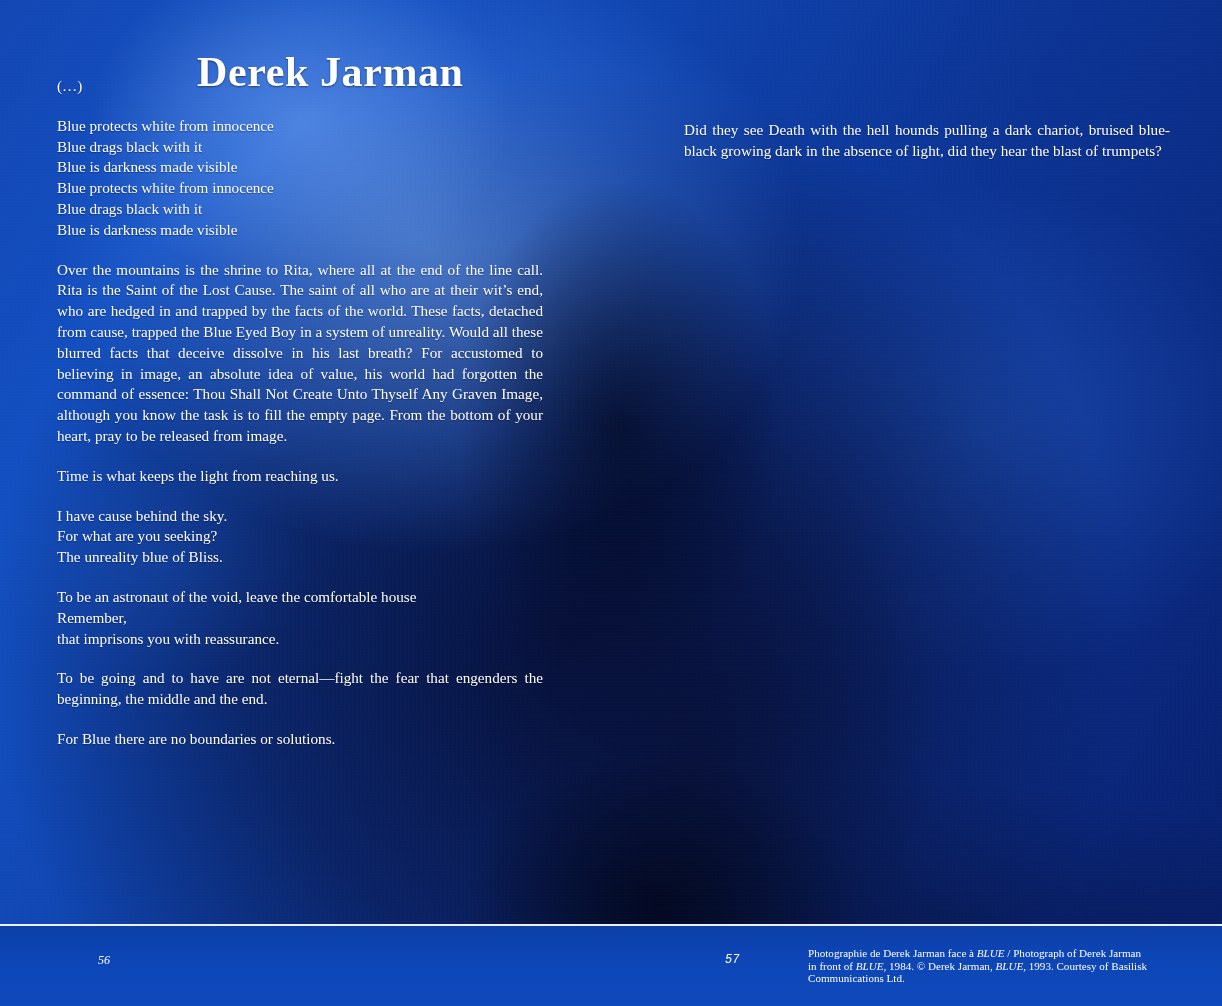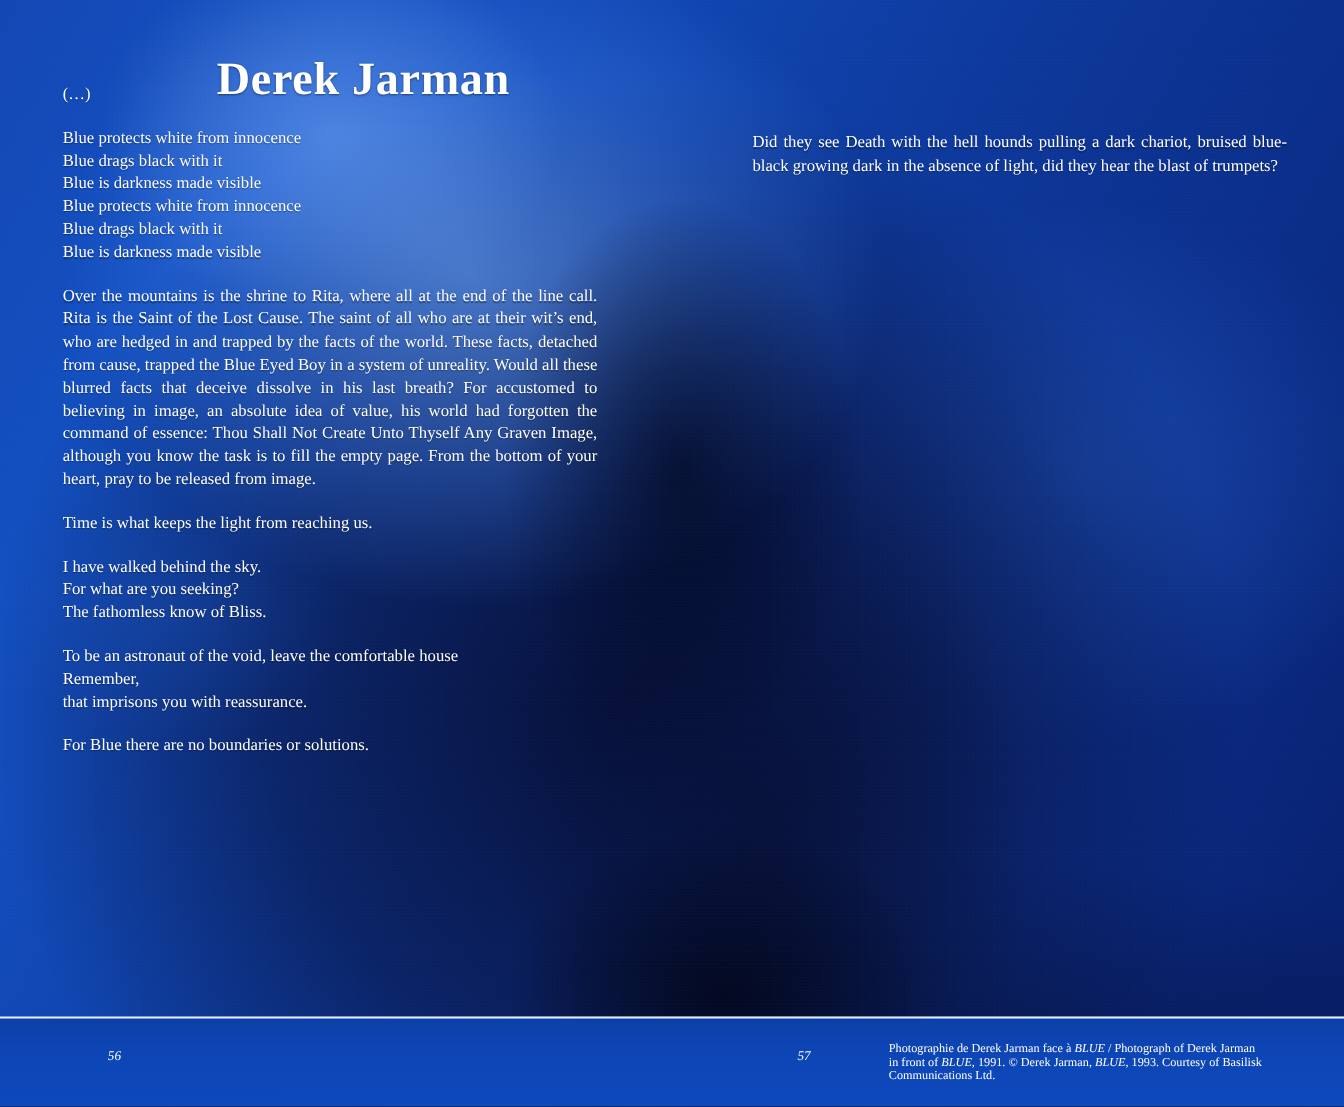--- a/index.html
+++ b/index.html
@@ -85,21 +85,21 @@
     background: linear-gradient(180deg, #0c3fa8 0%, #0d45b4 35%, #0e49bd 100%);
     border-top: 2px solid rgba(255,255,255,.92);
   }
   #footer .folio {
     position: absolute;
     font-style: italic;
     font-size: 12px;
     top: 27px;
   }
   #folio-left  { left: 98px; }
-  #folio-right { left: 725px; }
+  #folio-right { left: 725px; font-family: Liberation Mono, monospace; }
   .caption {
     position: absolute;
     top: 21px;
     font-size: 11.1px;
     line-height: 12.6px;
     width: 340px;
   }
   #cap-left  { left: 181px; }
   #cap-right { left: 808px; }
 </style>
@@ -126,46 +126,47 @@
         <span>Blue protects white from innocence</span>
         <span>Blue drags black with it</span>
         <span>Blue is darkness made visible</span>
       </div>
 
       <p class="blk just">Over the mountains is the shrine to Rita, where all at the end of the line call. Rita is the Saint of the Lost Cause. The saint of all who are at their wit’s end, who are hedged in and trapped by the facts of the world. These facts, detached from cause, trapped the Blue Eyed Boy in a system of unreality. Would all these blurred facts that deceive dissolve in his last breath? For accustomed to believing in image, an absolute idea of value, his world had forgotten the command of essence: Thou Shall Not Create Unto Thyself Any Graven Image, although you know the task is to fill the empty page. From the bottom of your heart, pray to be released from image.</p>
 
       <p class="blk">Time is what keeps the light from reaching us.</p>
 
       <div class="blk lines">
-        <span>I have walked behind the sky.</span>
+        <span>I have cause behind the sky.</span>
         <span>For what are you seeking?</span>
-        <span>The fathomless know of Bliss.</span>
+        <span>The unreality blue of Bliss.</span>
       </div>
 
       <div class="blk lines">
         <span>To be an astronaut of the void, leave the comfortable house</span>
         <span>Remember,</span>
         <span>that imprisons you with reassurance.</span>
       </div>
 
+      <p class="blk just">To be going and to have are not eternal—fight the fear that engenders the beginning, the middle and the end.</p>
 
       <div class="blk lines">
         <span>For Blue there are no boundaries or solutions.</span>
       </div>
 
     </div>
 
     <div class="col" id="col-right">
       <p class="blk just">Did they see Death with the hell hounds pulling a dark chariot, bruised blue-black growing dark in the absence of light, did they hear the blast of trumpets?</p>
     </div>
 
     <div id="footer">
       <div class="folio" id="folio-left">56</div>
       <div class="folio" id="folio-right">57</div>
 
 
       <div class="caption" id="cap-right">
-        <span>Photographie de Derek Jarman face à </span><i>BLUE</i><span> / Photograph of Derek Jarman in front of </span><i>BLUE</i><span>, 1991. © Derek Jarman, </span><i>BLUE</i><span>, 1993. Courtesy of Basilisk Communications Ltd.</span>
+        <span>Photographie de Derek Jarman face à </span><i>BLUE</i><span> / Photograph of Derek Jarman in front of </span><i>BLUE</i><span>, 1984. © Derek Jarman, </span><i>BLUE</i><span>, 1993. Courtesy of Basilisk Communications Ltd.</span>
       </div>
     </div>
 
   </div>
 </div>
 
 </body></html>

